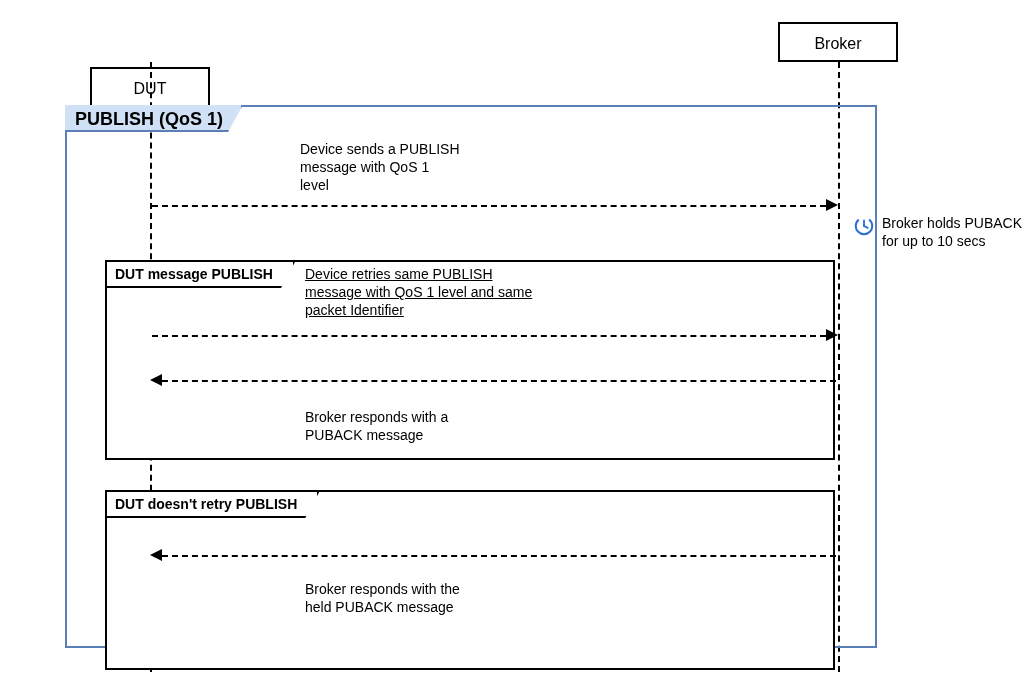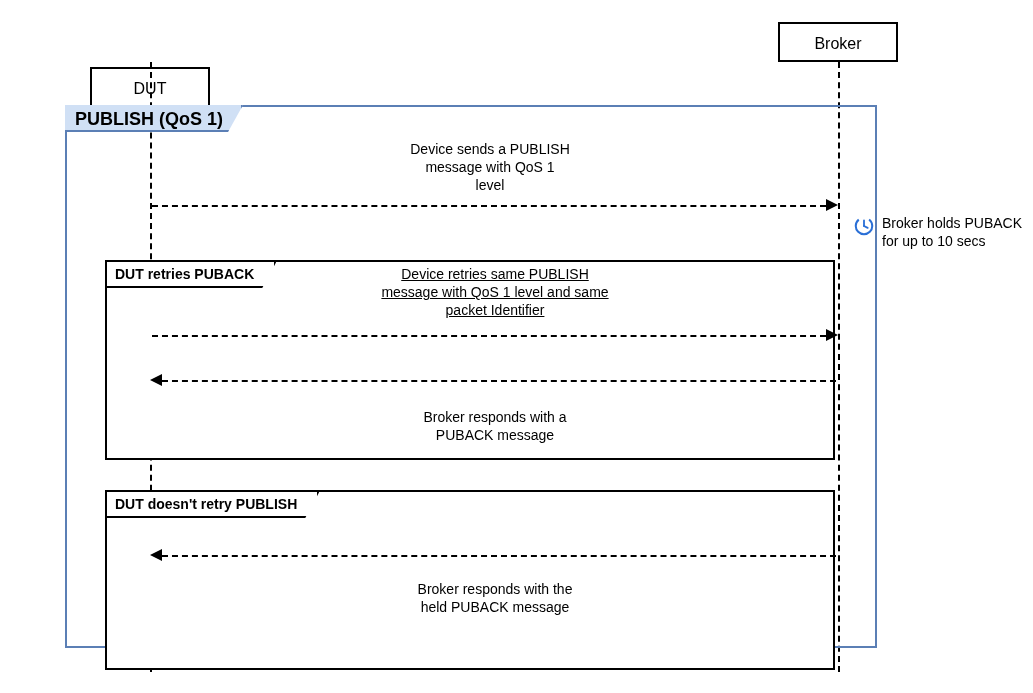--- a/index.html
+++ b/index.html
@@ -57,21 +57,21 @@
     padding: 4px 20px 4px 8px;
     font-weight: bold;
     font-size: 14px;
     top: 0;
     left: 0;
     clip-path: polygon(0 0, 100% 0, calc(100% - 14px) 100%, 0 100%);
   }
   .msg-text {
     position: absolute;
     font-size: 14px;
-    text-align: center;
+    text-align: left;
     line-height: 1.3;
   }
   .arrow-line {
     position: absolute;
     height: 0;
     border-top: 2px dashed #000000;
   }
   .arrow-head-right {
     position: absolute;
     width: 0;
@@ -131,21 +131,21 @@
     <circle cx="12" cy="12" r="9" fill="none" stroke="#2a6fd6" stroke-width="2.2" stroke-dasharray="44 56" stroke-dashoffset="-6" transform="rotate(-90 12 12)"></circle>
     <line x1="12" y1="12" x2="12" y2="6" stroke="#2a6fd6" stroke-width="2" stroke-linecap="round"></line>
     <line x1="12" y1="12" x2="16" y2="14" stroke="#2a6fd6" stroke-width="2" stroke-linecap="round"></line>
   </svg>
 </div>
 <div class="timer-text" style="left:882px; top:214px; width:150px; white-space:pre-line;">Broker holds PUBACK
 for up to 10 secs</div>
 
 <div class="alt-frame" style="left:105px; top:260px; width:730px; height:200px;">
   <div class="alt-label">
-    <span>DUT retries PUBACK</span>
+    <span>DUT message PUBLISH</span>
   </div>
 </div>
 
 <div class="msg-text" style="left:305px; top:265px; width:380px; white-space:pre-line;text-decoration:underline;">Device retries same PUBLISH
 message with QoS 1 level and same
 packet Identifier</div>
 
 <div class="arrow-line" style="left:152px; top:335px; width:674px;"></div>
 <div class="arrow-head-right" style="left:826px; top:329px;"></div>
 

